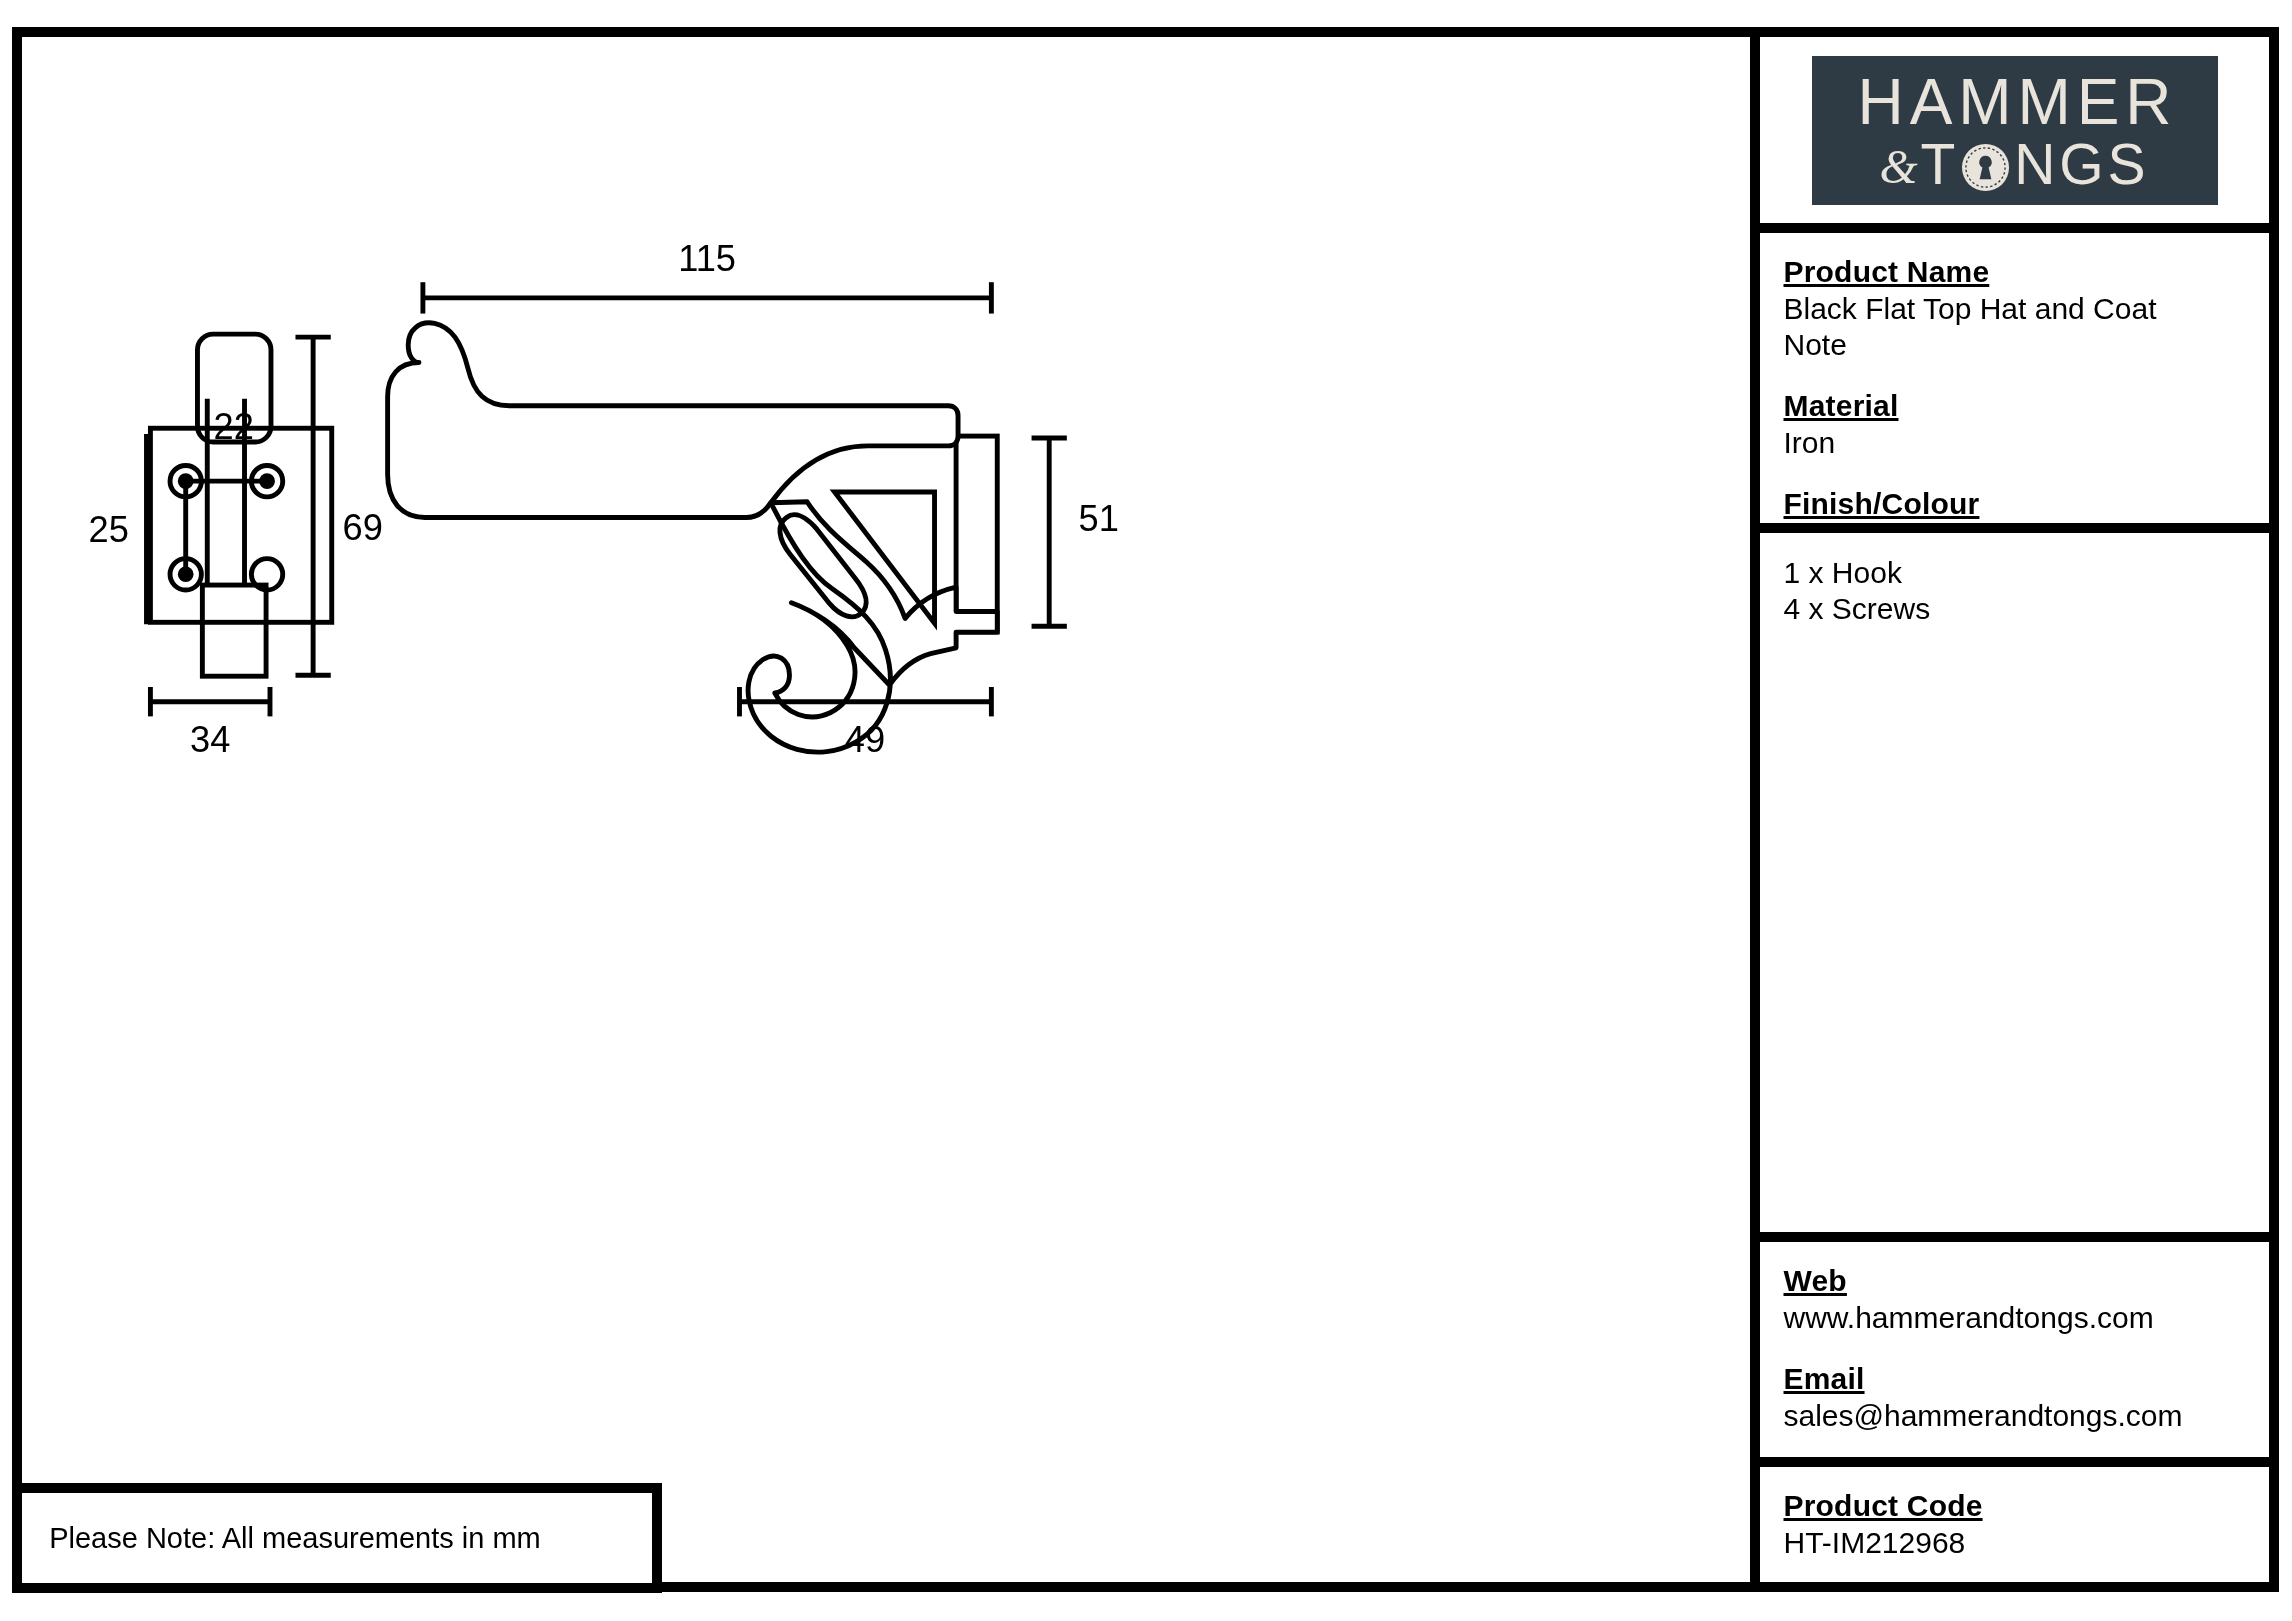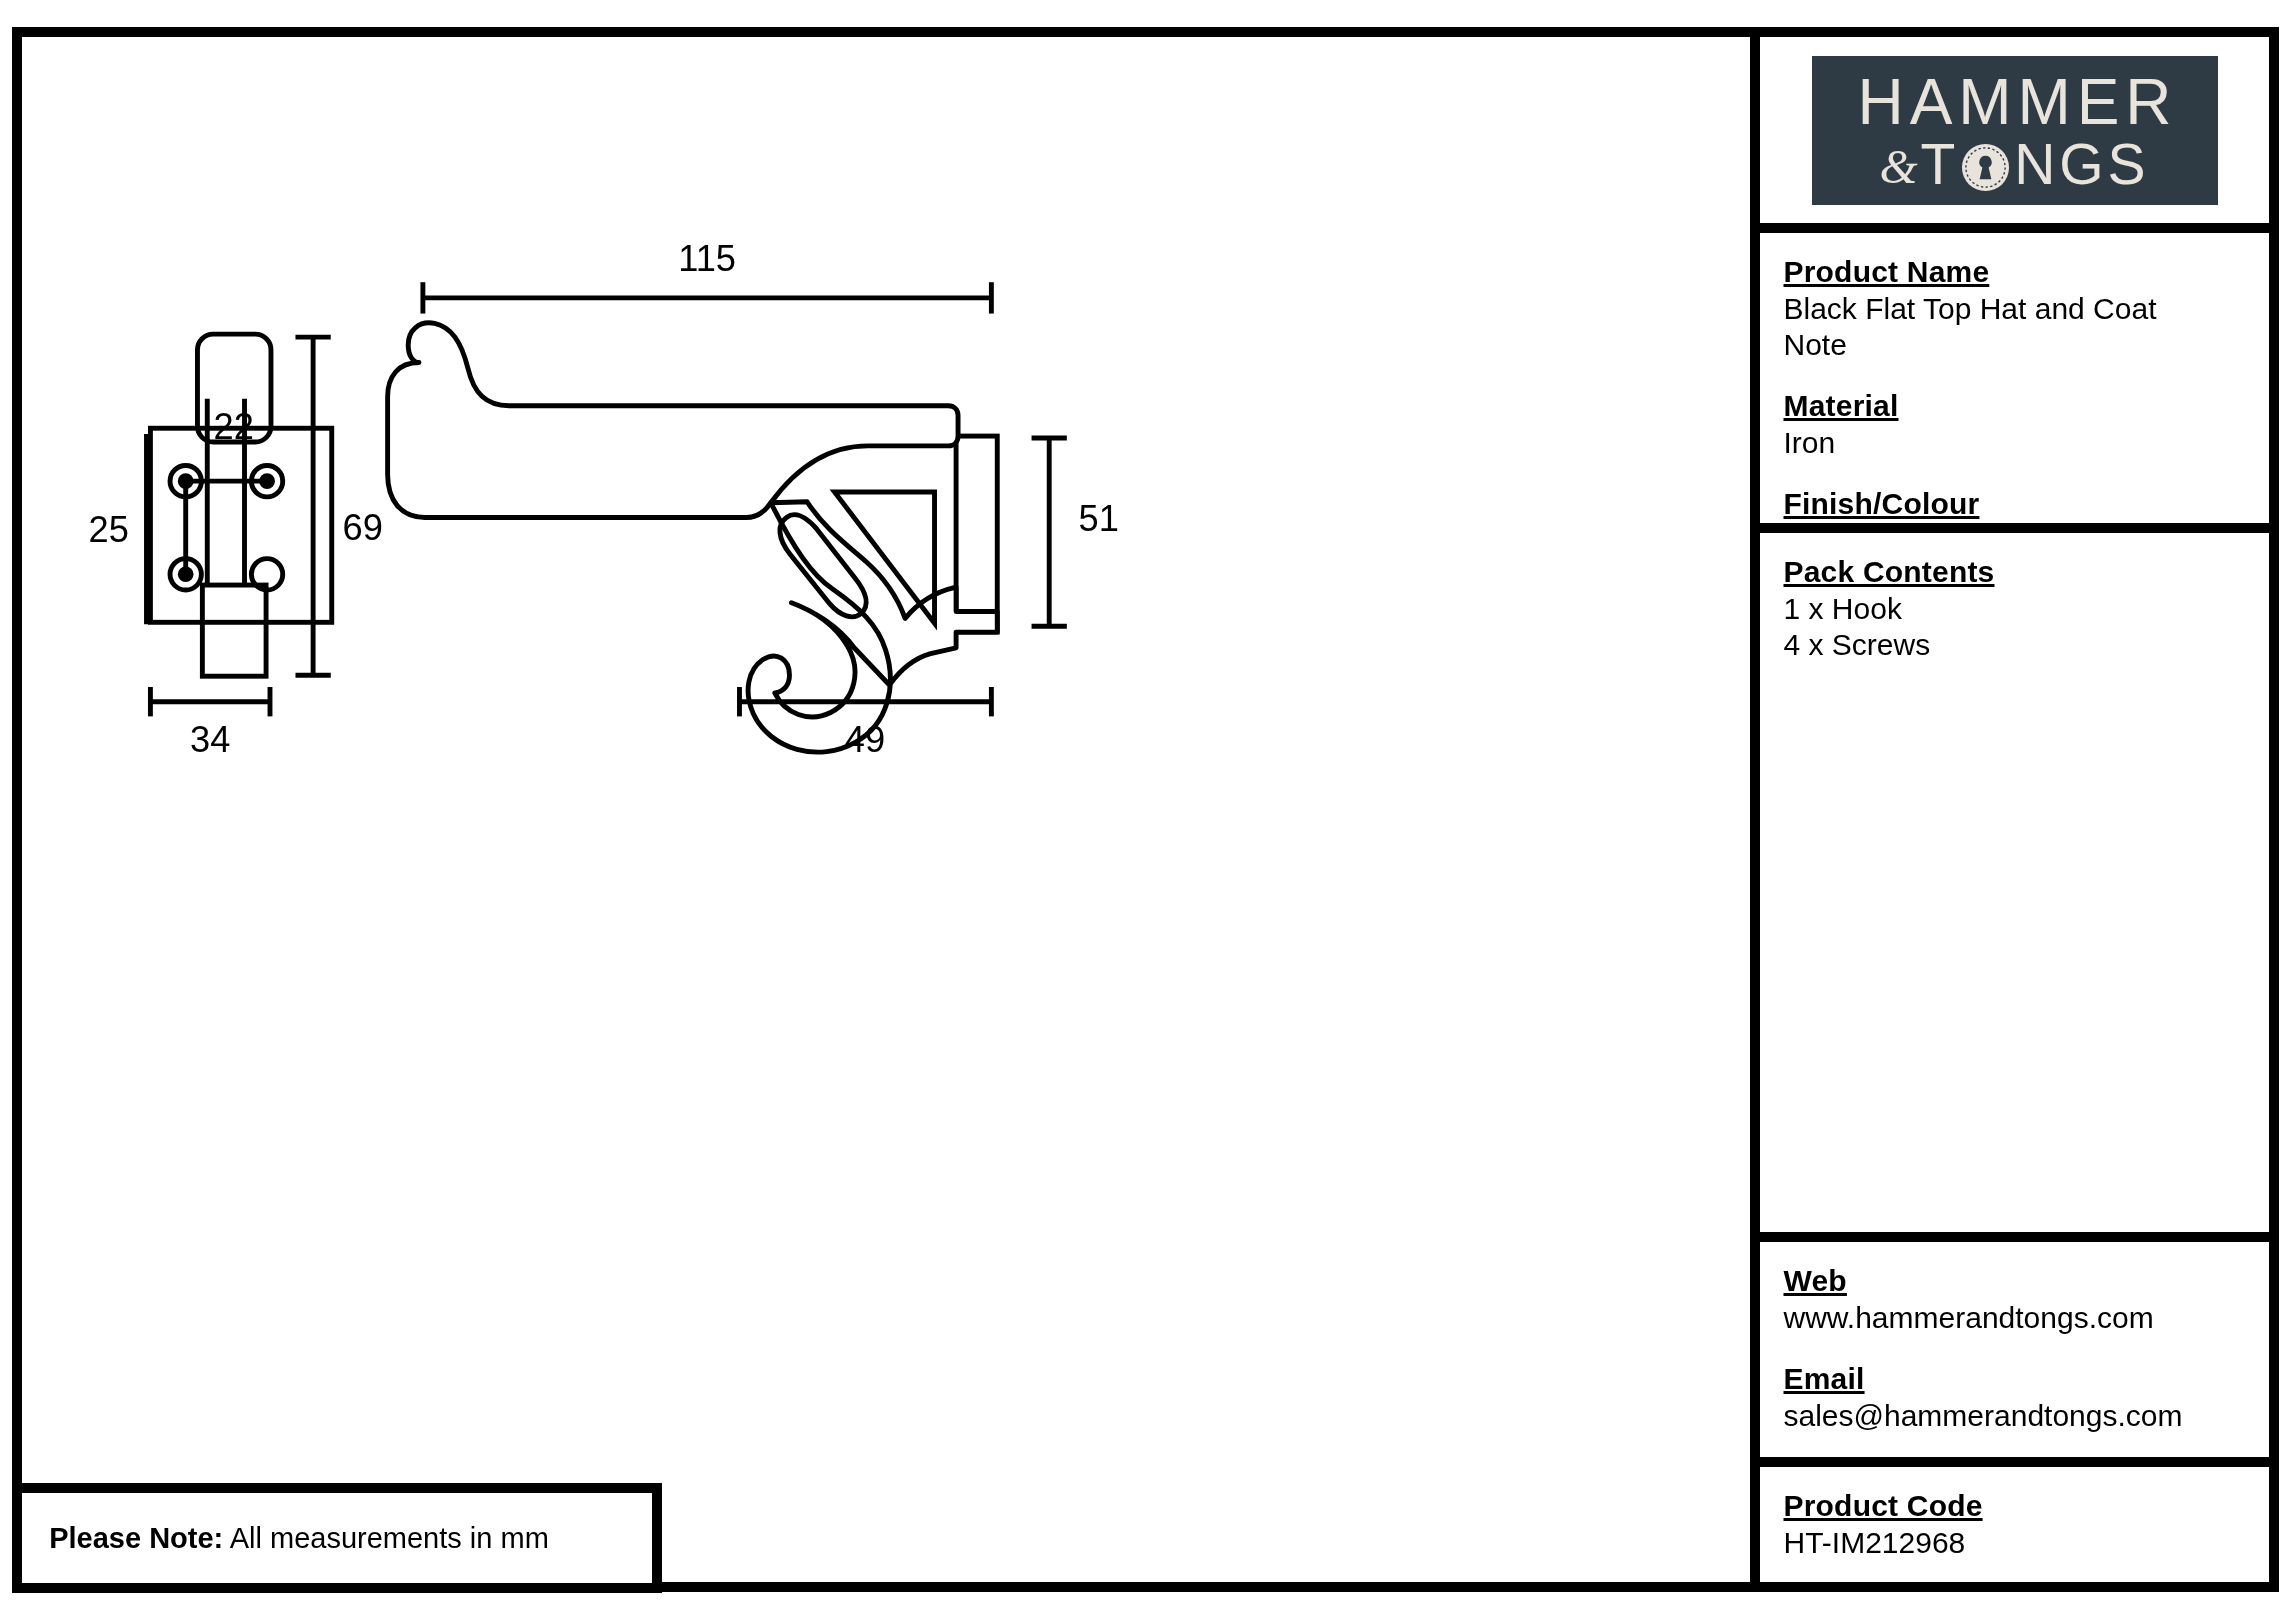--- a/index.html
+++ b/index.html
@@ -162,21 +162,21 @@
     background: #ffffff;
     display: flex;
     align-items: center;
     padding-left: 27.4px;
   }
   .note-text {
     font-size: 29px;
     color: #000;
     white-space: nowrap;
   }
-  .note-text b { font-weight: bold; }
+  .note-text b { font-weight: normal; }
 
   
   text.dim {
     font-family: "Liberation Sans", sans-serif;
     font-size: 37px;
     fill: #000;
   }
 </style>
 </head>
 <body>
@@ -353,21 +353,20 @@
       </div>
 
       <div class="field-head">Material</div>
       <div class="field-val">Iron</div>
 
       <div class="field-head">Finish/Colour</div>
       <div class="field-val tight">Black Powder Coating</div>
     </div>
 
     <div class="panel panel-pack">
-      <div class="field-head">Pack Contents</div>
       <div class="field-val tight">
         <span class="ln">1 x Hook</span>
         <span class="ln">4 x Screws</span>
       </div>
     </div>
 
     <div class="panel panel-contact">
       <div class="field-head">Web</div>
       <div class="field-val">www.hammerandtongs.com</div>
       <div class="field-head">Email</div>

